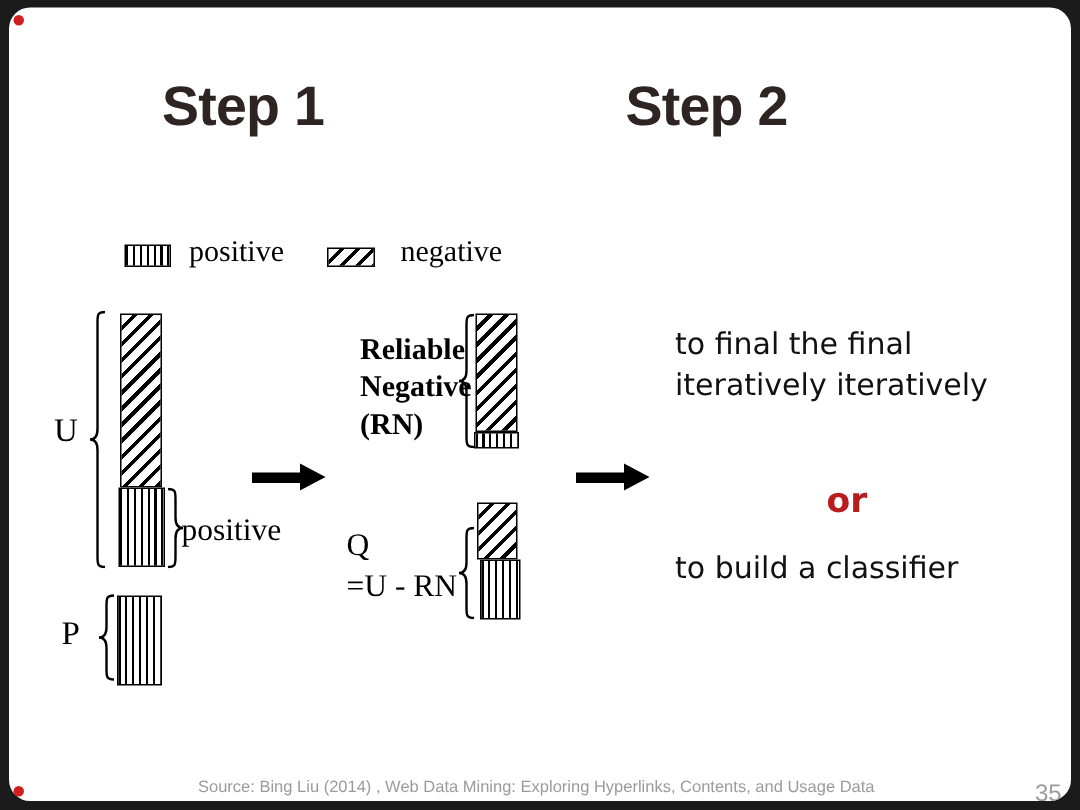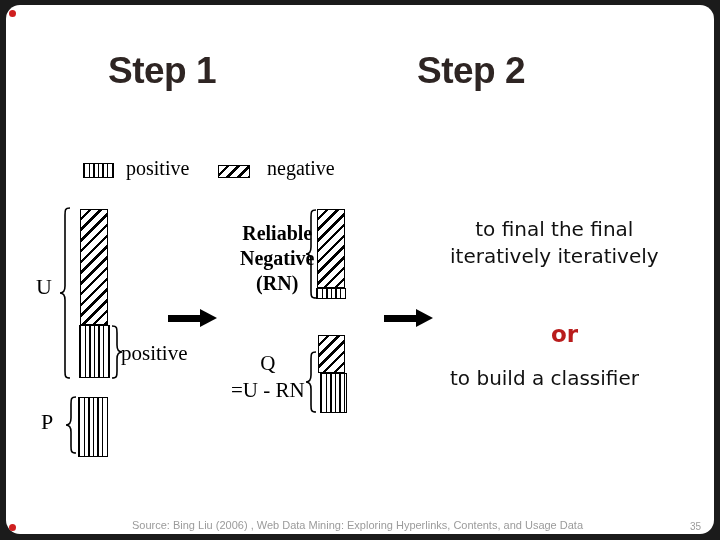--- a/index.html
+++ b/index.html
@@ -5,21 +5,21 @@
   html,body{margin:0;padding:0;}
   body{
     width:720px;height:540px;position:relative;overflow:hidden;
     background:#1b1b1b;
     font-family:"Liberation Sans",sans-serif;
   }
   .slide{
     position:absolute;left:6px;top:5px;width:708px;height:529px;
     background:#ffffff;border-radius:14px;overflow:hidden;
   }
-  .content{position:absolute;left:-6px;top:-5px;width:720px;height:540px;text-align:center;}
+  .content{position:absolute;left:-6px;top:-5px;width:720px;height:540px;}
   .dot{position:absolute;width:7px;height:7px;border-radius:50%;background:#cf1f1f;z-index:5;}
   .dot.top{left:9px;top:10px;}
   .dot.bottom{left:9px;top:524px;}
 
   .title{
     position:absolute;top:50px;
     font-size:37px;font-weight:bold;color:#2e2523;
     letter-spacing:-0.5px;white-space:nowrap;
   }
   #step1{left:108px;}
@@ -78,21 +78,21 @@
     font-family:"DejaVu Sans","Liberation Sans",sans-serif;white-space:nowrap;}
   #final-text{top:216px;}
   #alt-text{top:365px;}
   #or-label{
     position:absolute;left:551px;top:321px;font-size:23px;font-weight:bold;
     color:#b91c1c;font-family:"DejaVu Sans","Liberation Sans",sans-serif;
   }
 
   
   #footer-source{position:absolute;left:132px;top:519px;font-size:11px;color:#9b9b9b;white-space:nowrap;}
-  #footer-page{position:absolute;left:690px;top:521px;font-size:10px;color:#9b9b9b;}
+  #footer-page{position:absolute;left:690px;top:521px;font-size:16px;color:#9b9b9b;}
 </style>
 </head>
 <body>
 
 <div class="slide">
   <div class="content">
 
     <div class="title" id="step1">Step 1</div>
     <div class="title" id="step2">Step 2</div>
 
@@ -153,20 +153,20 @@
 
     <div class="explain" id="final-text">
       <div>to final the final</div>
       <div>iteratively iteratively</div>
     </div>
     <div id="or-label">or</div>
     <div class="explain" id="alt-text">
       <div>to build a classifier</div>
     </div>
 
-    <div id="footer-source">Source: Bing Liu (2006) , Web Data Mining: Exploring Hyperlinks, Contents, and Usage Data</div>
+    <div id="footer-source">Source: Bing Liu (2014) , Web Data Mining: Exploring Hyperlinks, Contents, and Usage Data</div>
     <div id="footer-page">35</div>
 
   </div>
 </div>
 
 <div class="dot top"></div>
 <div class="dot bottom"></div>
 
 </body></html>

